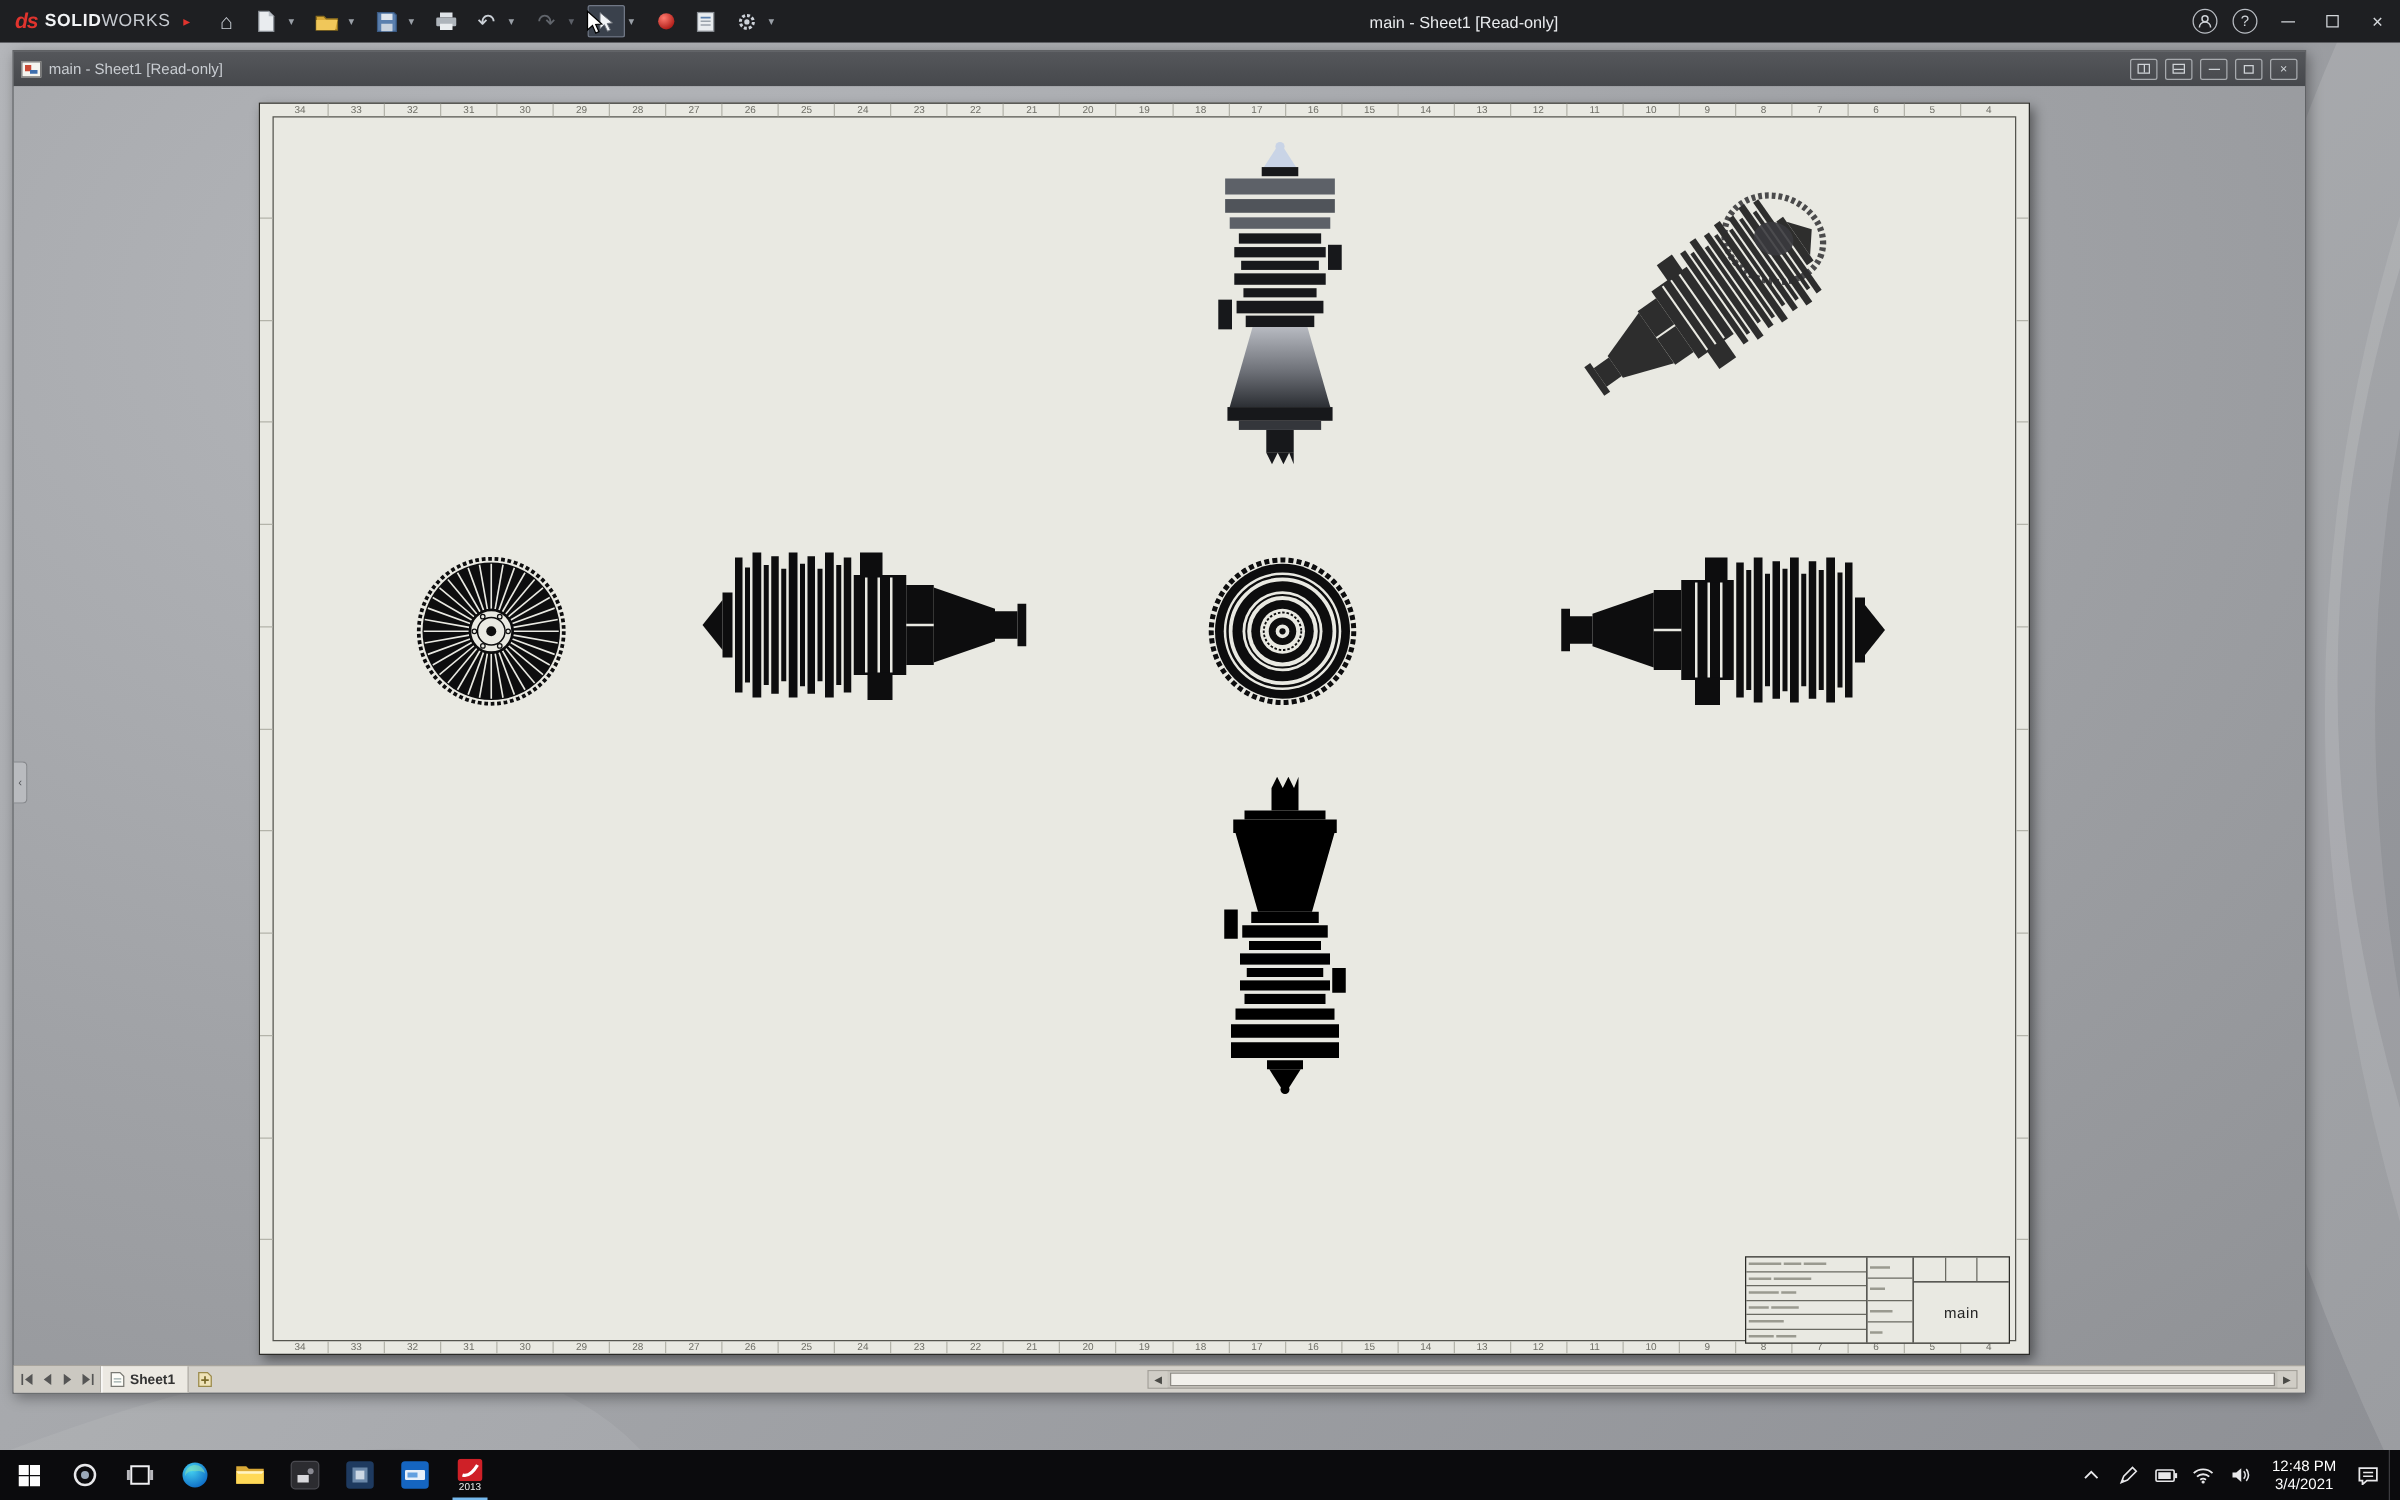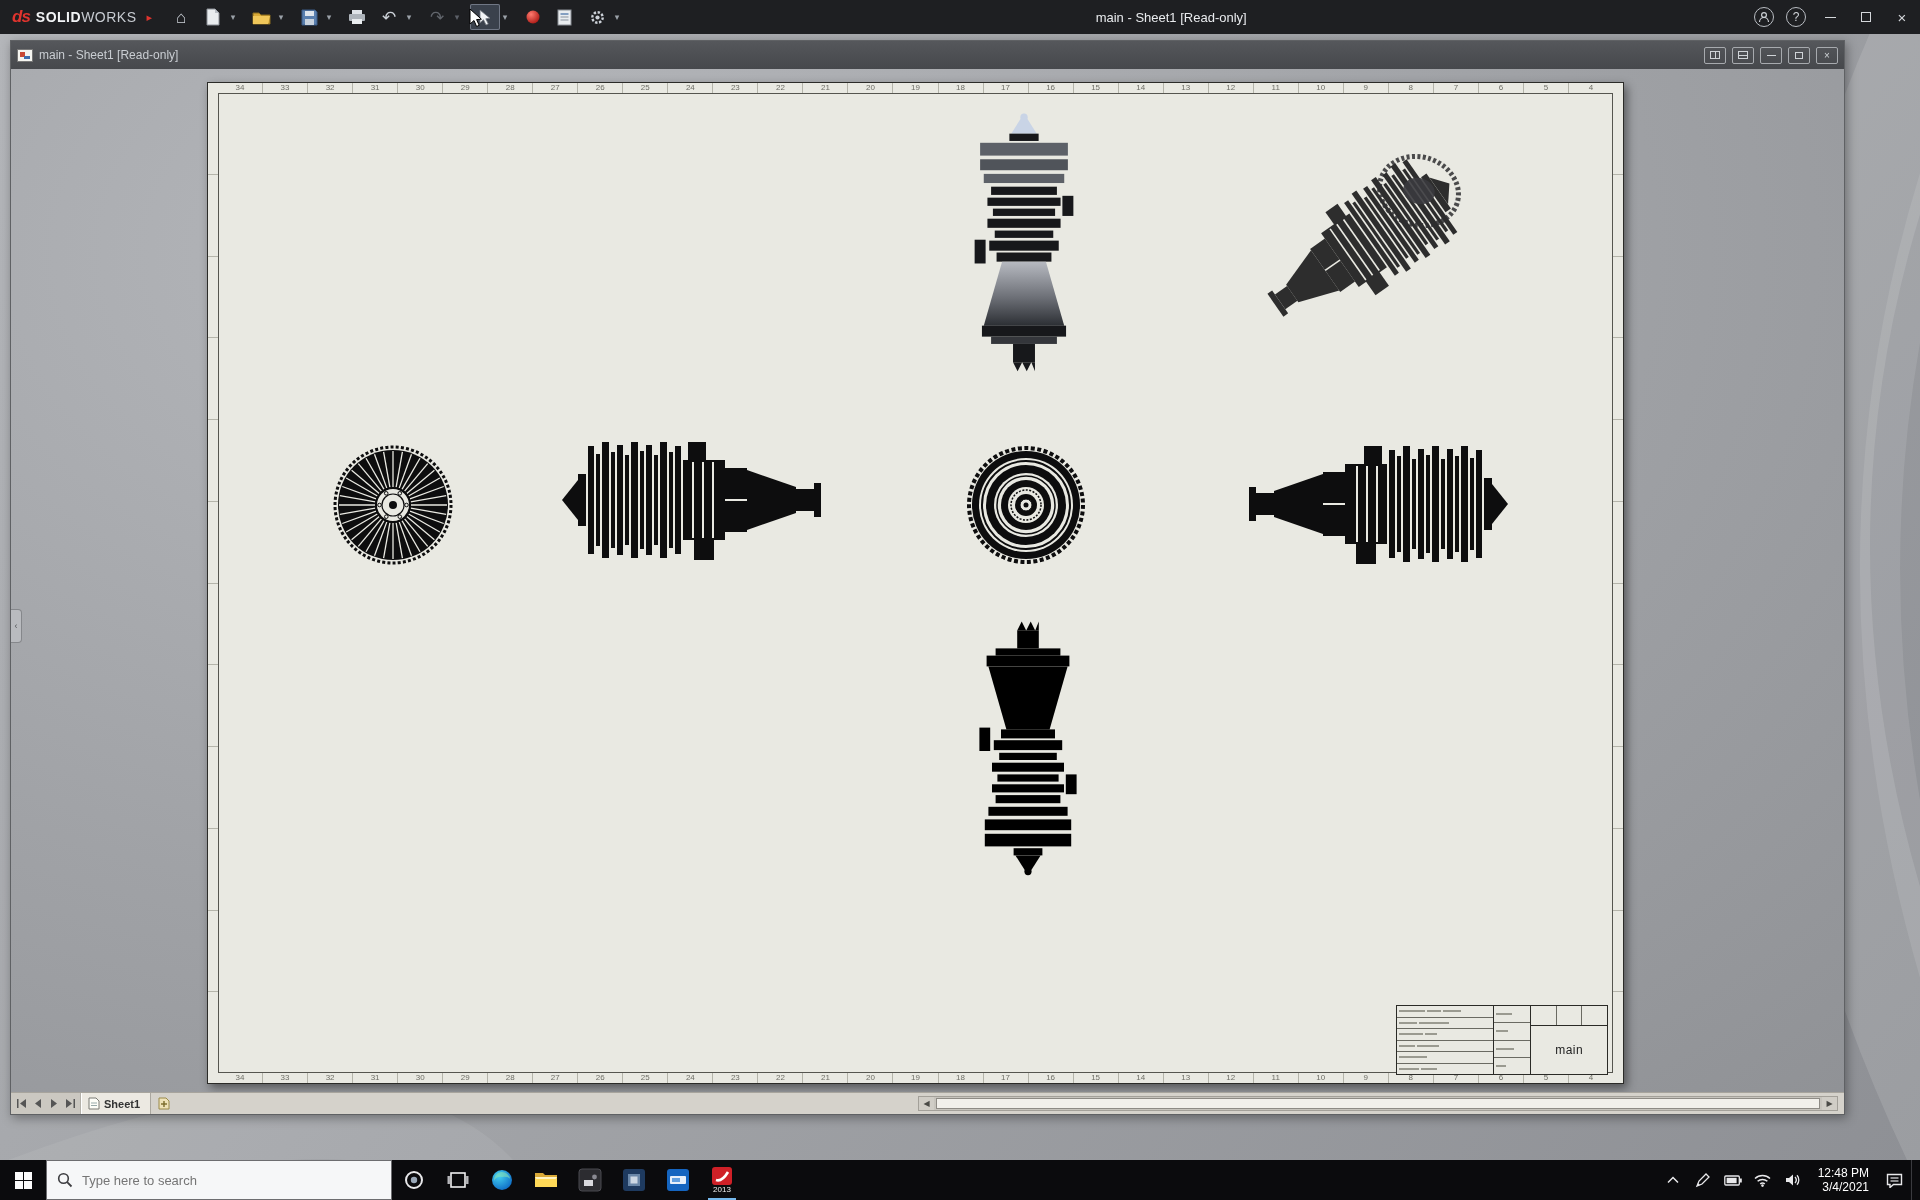--- a/index.html
+++ b/index.html
@@ -102,21 +102,21 @@
   .startbtn { width:46px; display:flex; align-items:center; justify-content:center; }
   .wingrid { width:17px; height:17px; display:grid; grid-template-columns:8px 8px; grid-template-rows:8px 8px; gap:1px; }
   .wingrid i { background:#fdfdfd; }
   .searchbox { width:346px; background:#f6f7f8; border:1px solid #6d6d70; display:flex; align-items:center; padding:0 10px; gap:9px; }
   .searchbox input { border:none; outline:none; background:transparent; font-size:13px; color:#333; width:260px; font-family:"Liberation Sans",sans-serif; }
   .tkico { width:44px; display:flex; flex-direction:column; align-items:center; justify-content:center; position:relative; }
   .tkico.active:after { content:""; position:absolute; bottom:0; left:8px; right:8px; height:2px; background:#76b9ed; }
   .appbadge { font-size:8px; color:#eee; line-height:8px; margin-top:1px; }
   .tray { margin-left:auto; display:flex; align-items:center; gap:4px; padding-right:4px; }
   .trico { width:26px; height:40px; display:flex; align-items:center; justify-content:center; }
-  .clock { display:flex; flex-direction:column; align-items:flex-end; justify-content:center; font-size:12px; line-height:14px; padding:0 8px; }
+  .clock { display:flex; flex-direction:column; align-items:center; justify-content:center; font-size:12px; line-height:14px; padding:0 8px; }
   .showdesk { width:5px; height:40px; border-left:1px solid #3a3a3e; }
 </style>
 </head>
 <body>
 
 <svg width="0" height="0" style="position:absolute">
   <defs>
     <linearGradient id="skg" x1="0" y1="0" x2="0" y2="1">
       <stop offset="0" stop-color="#b7bac1"></stop>
         <stop offset="0.55" stop-color="#6e7178"></stop>
@@ -660,27 +660,20 @@
 
 <div class="taskbar">
   <div class="startbtn">
     <div class="wingrid">
         <i></i>
         <i></i>
         <i></i>
         <i></i>
       </div>
   </div>
-  <div class="searchbox">
-    <svg width="16" height="16">
-        <circle cx="6.5" cy="6.5" r="4.8" fill="none" stroke="#3d3d40" stroke-width="1.6"></circle>
-        <line x1="10.2" y1="10.2" x2="14.5" y2="14.5" stroke="#3d3d40" stroke-width="1.8"></line>
-      </svg>
-    <input type="text" placeholder="Type here to search" style="">
-  </div>
   <div class="tkico">
     <svg width="22" height="22">
         <circle cx="11" cy="11" r="8" fill="none" stroke="#e8e8ea" stroke-width="2"></circle>
         <circle cx="11" cy="11" r="3.2" fill="#9aa8b8"></circle>
       </svg>
   </div>
   <div class="tkico">
     <svg width="22" height="20">
         <rect x="4" y="3" width="14" height="14" fill="none" stroke="#f0f0f2" stroke-width="1.6"></rect>
         <rect x="0.5" y="6" width="2.4" height="8" fill="#b8b8bc"></rect>

